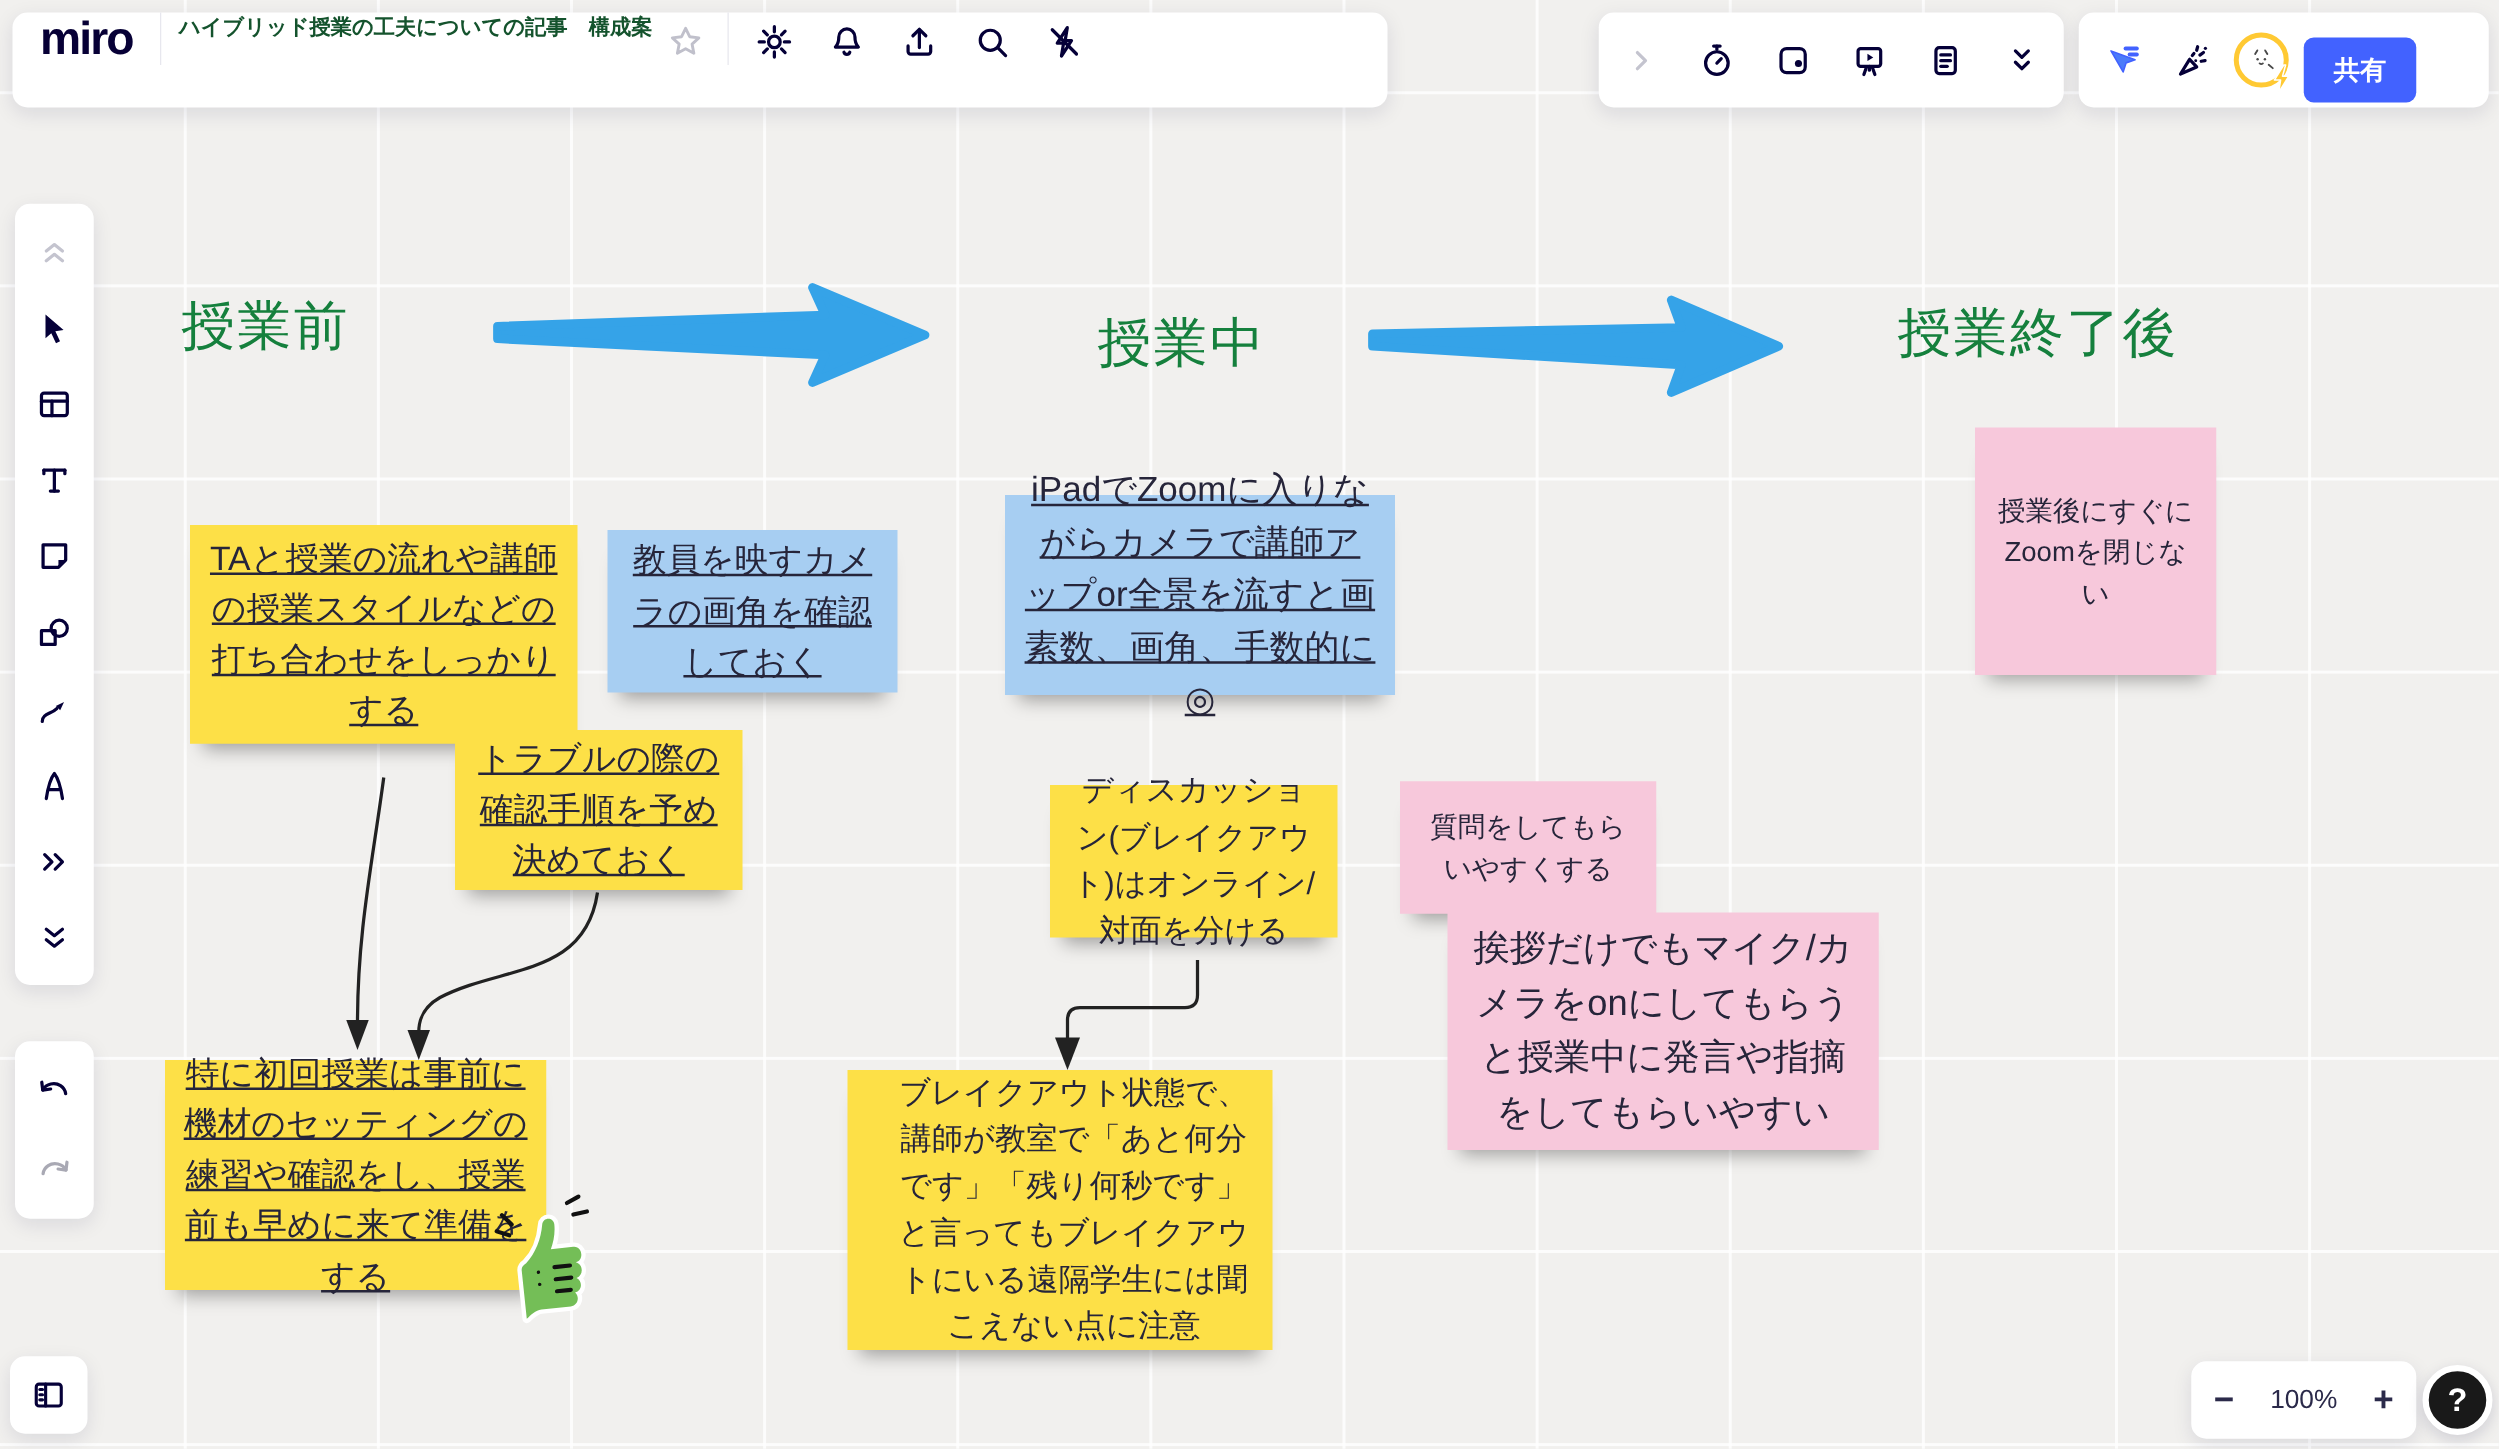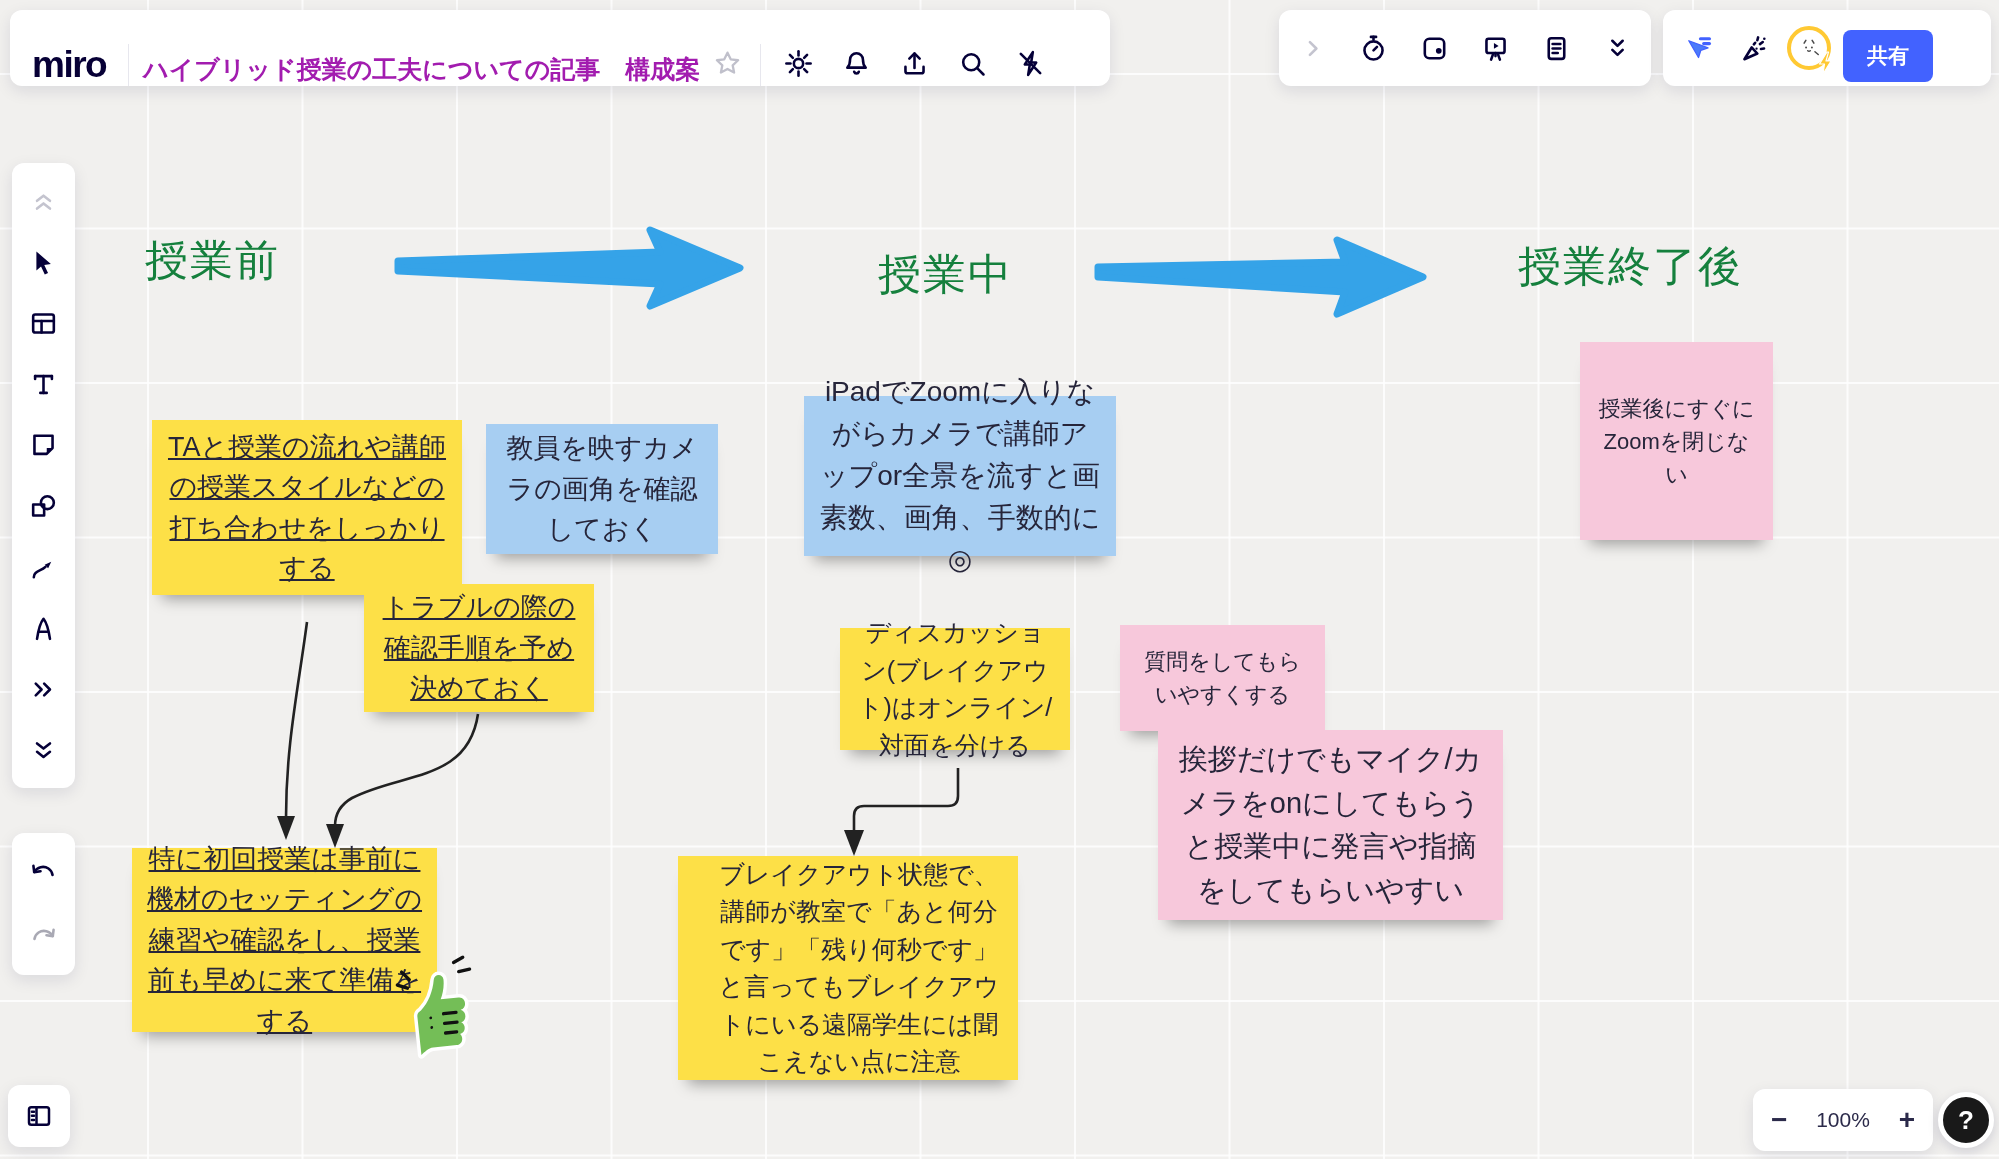--- a/index.html
+++ b/index.html
@@ -17,25 +17,25 @@
   .panel{position:absolute;background:#fff;border-radius:12px;
     box-shadow:0 5px 16px rgba(15,15,70,.10);}
   .iconbtn{width:46px;height:46px;display:flex;align-items:center;justify-content:center;
     border-radius:8px;flex:0 0 auto;cursor:pointer;}
   .iconbtn svg{width:31px;height:31px;}
   svg .st{fill:none;stroke:#050038;stroke-width:2;stroke-linecap:round;stroke-linejoin:round;}
   svg .stf{fill:#050038;stroke:none;}
   svg .gray{stroke:#c4c4cf;}
 
   
-  .header{left:10px;top:10px;width:1100px;height:76px;display:flex;align-items:flex-end;
+  .header{left:10px;top:10px;width:1100px;height:76px;display:flex;align-items:flex-start;
     padding:0 22px;box-sizing:border-box;gap:0;}
   .logo{font-size:37px;font-weight:800;letter-spacing:-1.5px;color:#070036;margin-right:12px;}
   .vdiv{width:1px;height:42px;background:#e7e7ee;margin:0 10px;flex:0 0 aupx;}
-  .board-title{font-size:25px;font-weight:700;color:#a21caf;white-space:nowrap;margin:0 4px;}
+  .board-title{font-size:17px;font-weight:700;color:#14532d;white-space:nowrap;margin:0 4px;}
   .hdr-icons{display:flex;align-items:center;gap:12px;margin-left:4px;}
 
   
   .collab{left:1279px;top:10px;width:372px;height:76px;display:flex;align-items:center;
     padding:0 10px;box-sizing:border-box;gap:8px;justify-content:space-between;}
   .sharebar{left:1663px;top:10px;width:328px;height:76px;display:flex;align-items:center;
     padding:0 12px;box-sizing:border-box;gap:10px;}
   .share-btn{margin-left:2px;height:52px;padding:0 24px;background:#4262FF;border-radius:8px;
     color:#fff;font-size:21px;font-weight:700;display:flex;align-items:center;justify-content:center;
     cursor:pointer;white-space:nowrap;margin-top:16px;}
@@ -62,21 +62,21 @@
     align-items:center;justify-content:center;font-size:26px;font-weight:700;
     box-shadow:0 4px 12px rgba(15,15,70,.15);cursor:pointer;}
 
   
   .col-heading{position:absolute;font-size:43px;font-weight:500;color:#15803d;letter-spacing:2px;white-space:nowrap;}
   #h1{left:145px;top:232px;} #h2{left:878px;top:246px;font-family:Liberation Mono, monospace;} #h3{left:1518px;top:238px;}
 
   .note{position:absolute;display:flex;align-items:center;justify-content:center;text-align:center;
     padding:10px 14px;box-sizing:border-box;line-height:1.5;color:#26253a;
     box-shadow:0 14px 14px -10px rgba(0,0,0,.35);cursor:pointer;}
-  .yellow{background:#fde047;text-decoration:underline;} .blue{background:#A7CEF2;}
+  .yellow{background:#fde047;text-decoration:underline;} .blue{background:#A7CEF2;text-decoration:underline;}
   .green{background:#fde047;} .pink{background:#F7C8DB;}
   #n1{left:152px;top:420px;width:310px;height:175px;font-size:27px;}
   #n2{left:486px;top:424px;width:232px;height:130px;font-size:27px;}
   #n3{left:364px;top:584px;width:230px;height:128px;font-size:27px;}
   #n4{left:132px;top:848px;width:305px;height:184px;font-size:27px;}
   #n5{left:804px;top:396px;width:312px;height:160px;font-size:28px;}
   #n6{left:840px;top:628px;width:230px;height:122px;font-size:25px;}
   #n7{left:678px;top:856px;width:340px;height:224px;font-size:25px;padding-left:36px;}
   #n8{left:1120px;top:625px;width:205px;height:106px;font-size:22px;}
   #n9{left:1158px;top:730px;width:345px;height:190px;font-size:29px;}

